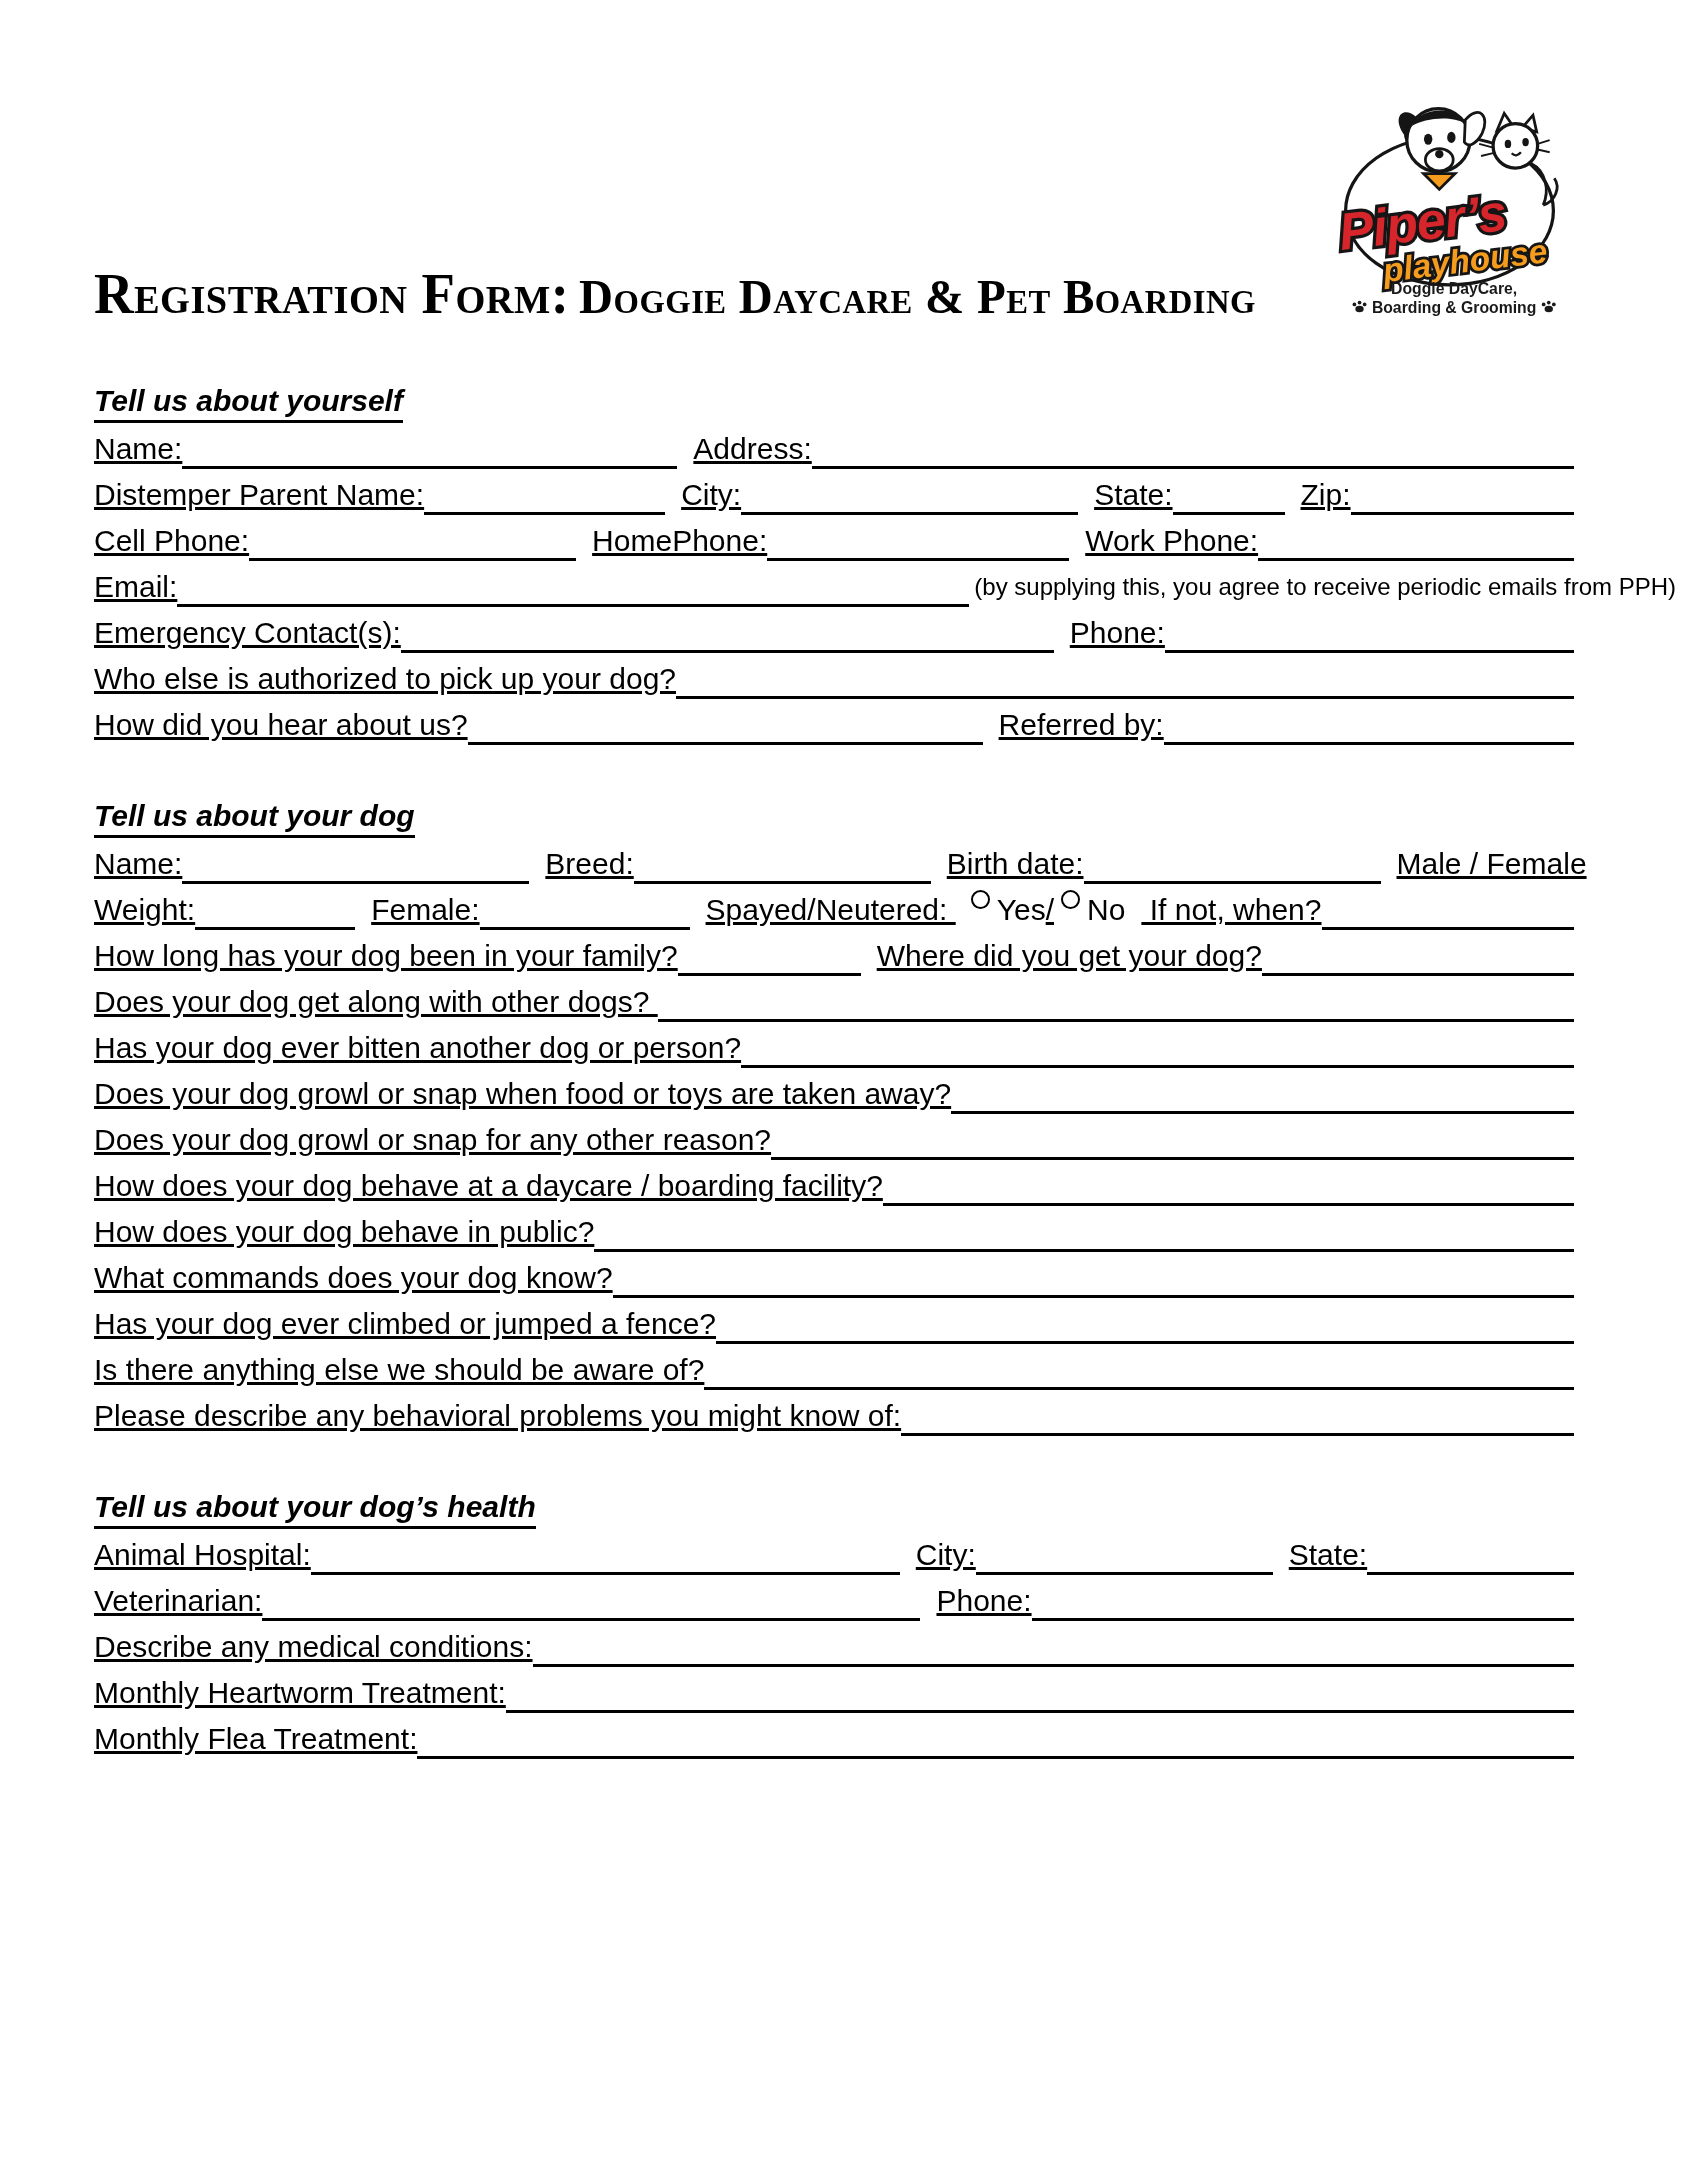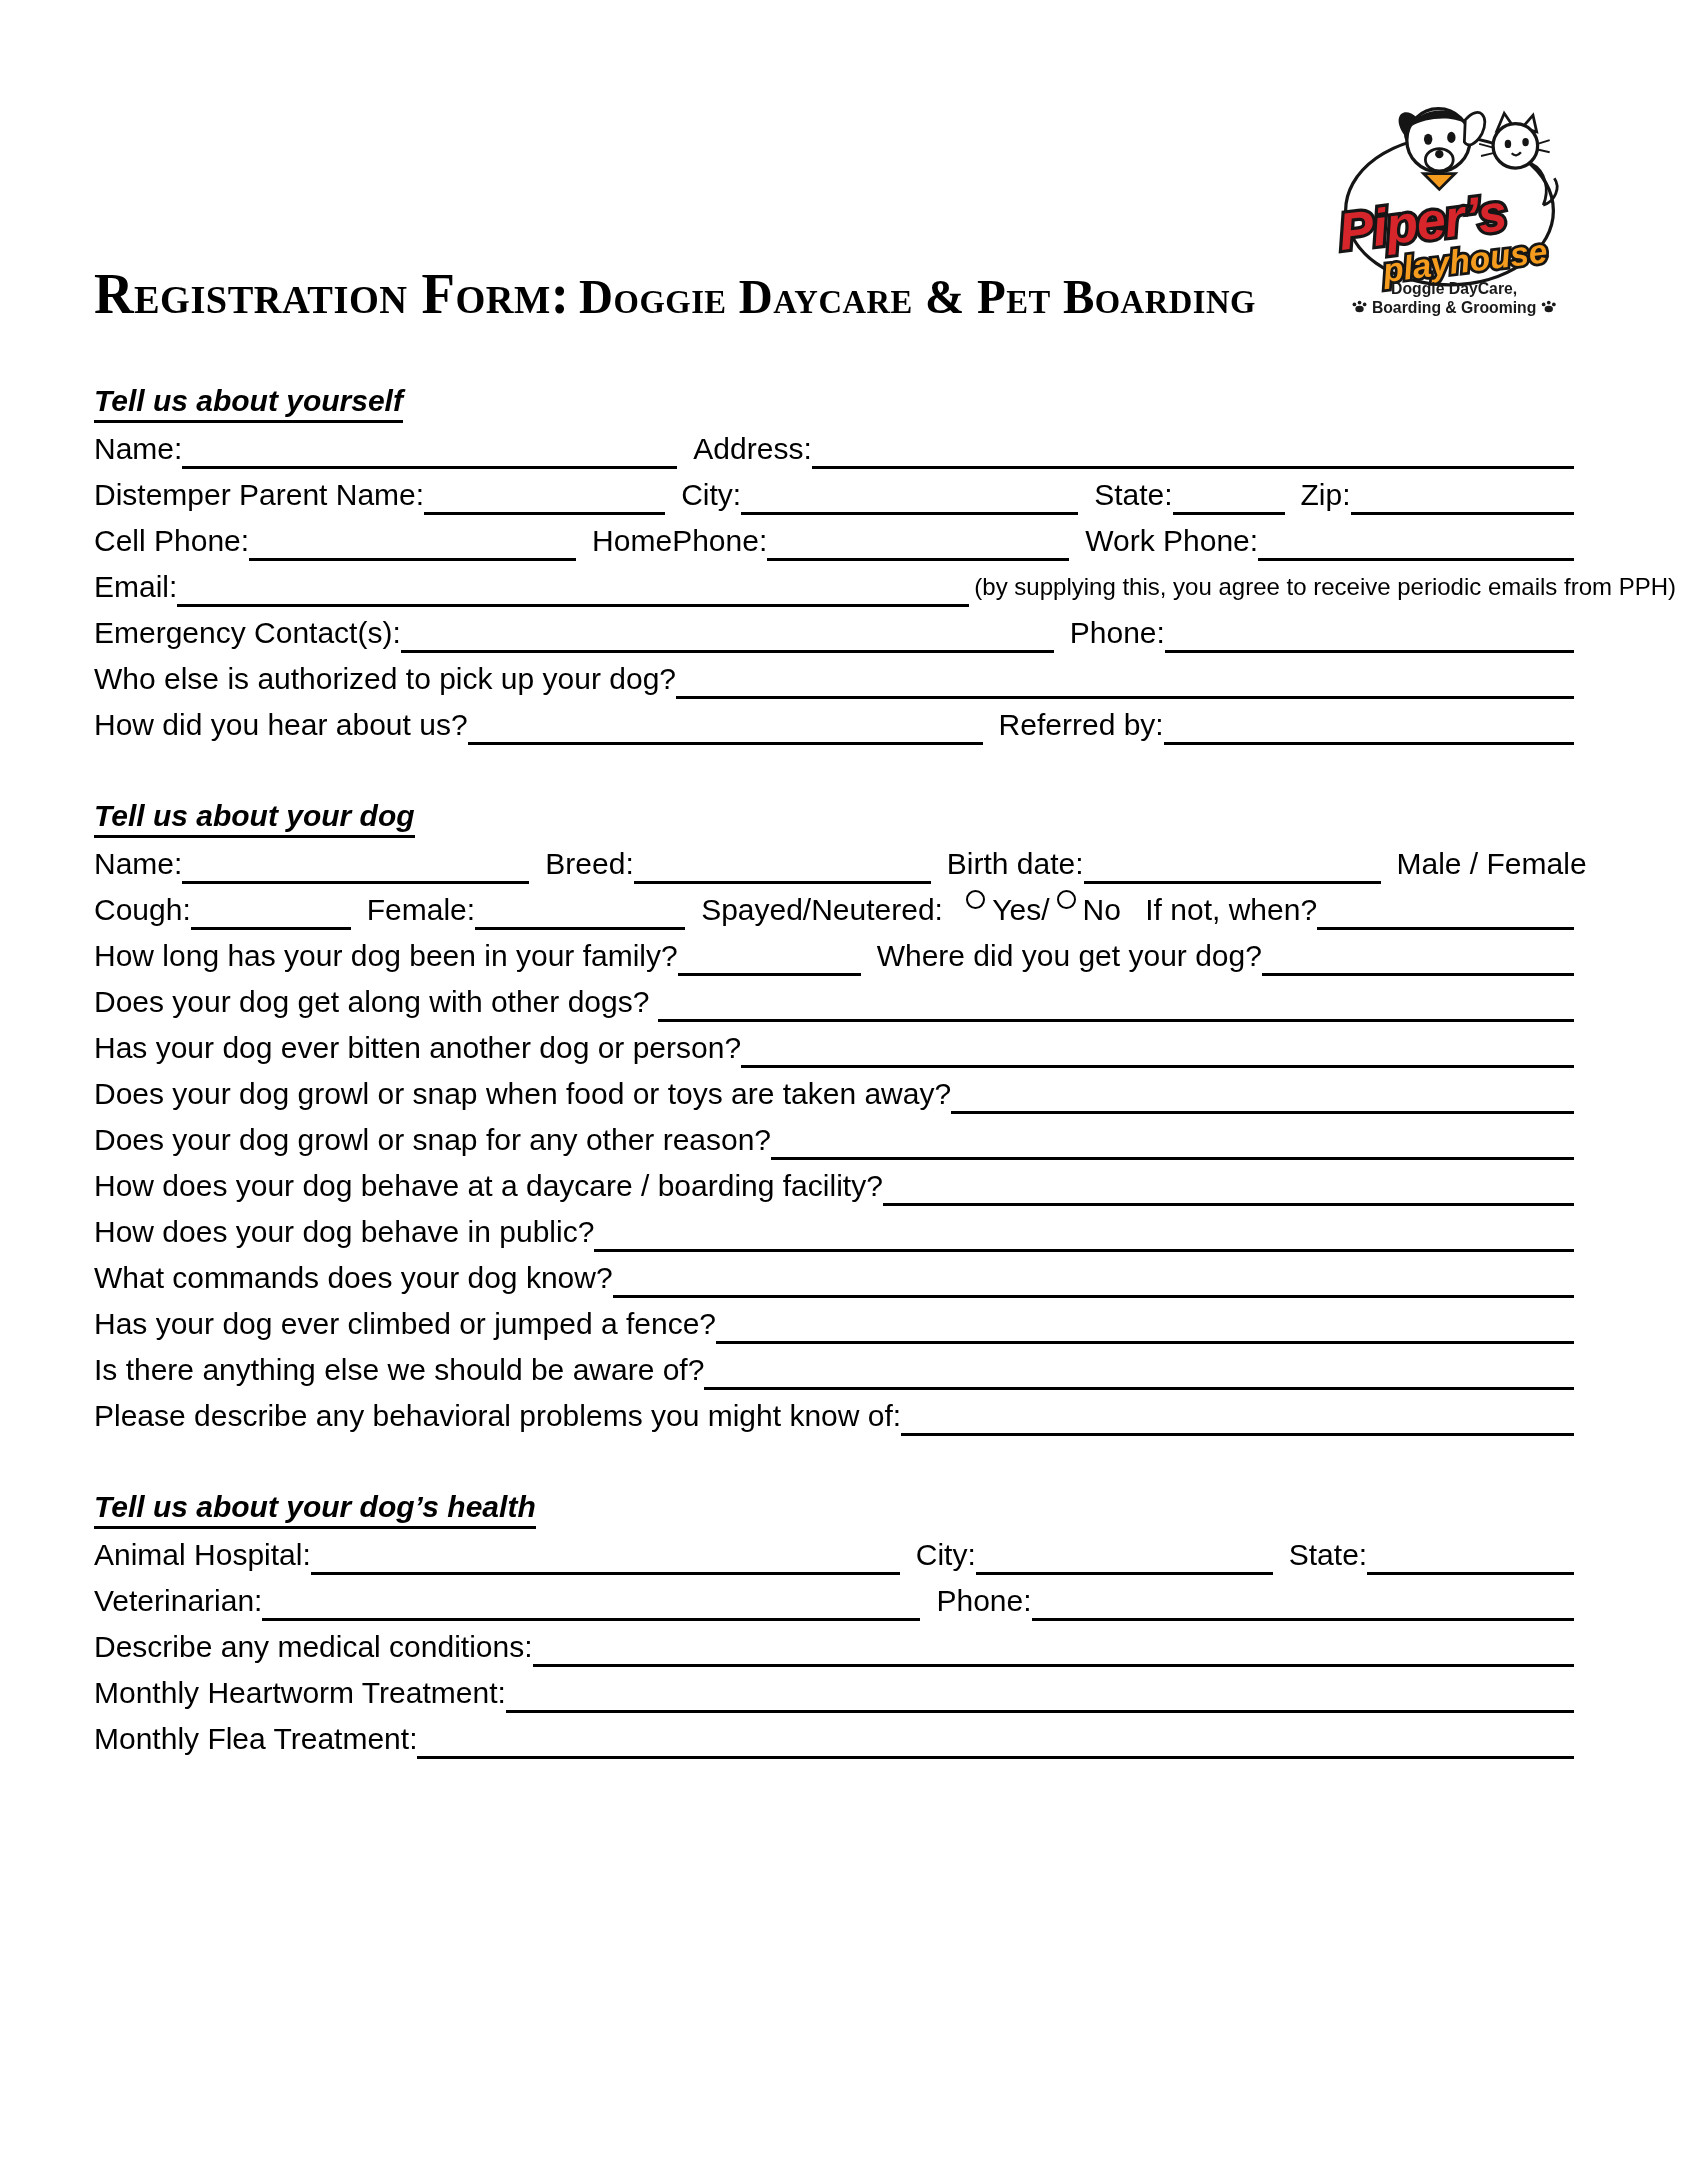--- a/index.html
+++ b/index.html
@@ -17,21 +17,21 @@
   }
   .t1{font-size:57px;letter-spacing:0.5px;}
   .t2{font-size:49px;margin-left:10px;letter-spacing:0.5px;}
 
   .sections{margin-top:44px;}
   .sec + .sec{margin-top:47px;}
   .sec-h{height:46px;font-weight:bold;font-style:italic;font-size:30px;display:flex;align-items:flex-end;}
   .sec-h span{border-bottom:3.5px solid #000;padding-bottom:1px;line-height:36px;}
 
   .row{height:46px;display:flex;align-items:flex-end;}
-  .lbl,.txt{line-height:40px;white-space:pre;flex:0 0 auto;}
+  .lbl,.txt{line-height:40px;white-space:pre;flex:0 0 auto;text-decoration:underline;}
   .blank{height:40px;border-bottom:3px solid #000;flex:0 0 auto;box-sizing:border-box;}
   .blank + .lbl,.blank + .txt{margin-left:16px;}
   .lbl + .radio{margin-left:8px;}
   .radio + .lbl{margin-left:16px;}
   .note{line-height:41px;font-size:24px;margin-left:5px;white-space:pre;flex:0 0 auto;}
   .radio{display:flex;align-items:flex-start;height:40px;flex:0 0 auto;}
   .circ{width:19px;height:19px;border:2.5px solid #000;border-radius:50%;margin:0 7px 0 7px;box-sizing:border-box;background:#fff;}
   .rlbl{line-height:40px;}
 
   .footer{margin-top:50px;}
@@ -150,21 +150,21 @@
           <div class="row">
             <span class="lbl">Name:</span>
             <span class="blank" style="width: 347px;"></span>
             <span class="lbl">Breed:</span>
             <span class="blank" style="width: 297px;"></span>
             <span class="lbl">Birth date:</span>
             <span class="blank" style="width: 297px;"></span>
             <span class="txt">Male / Female</span>
           </div>
           <div class="row">
-            <span class="lbl">Cough:</span>
+            <span class="lbl">Weight:</span>
             <span class="blank" style="width: 160px;"></span>
             <span class="lbl">Female:</span>
             <span class="blank" style="width: 210px;"></span>
             <span class="lbl">Spayed/Neutered: </span>
             <span class="radio">
               <span class="circ"></span>
               <span class="rlbl">Yes</span>
             </span>
             <span class="txt">/</span>
             <span class="radio">

